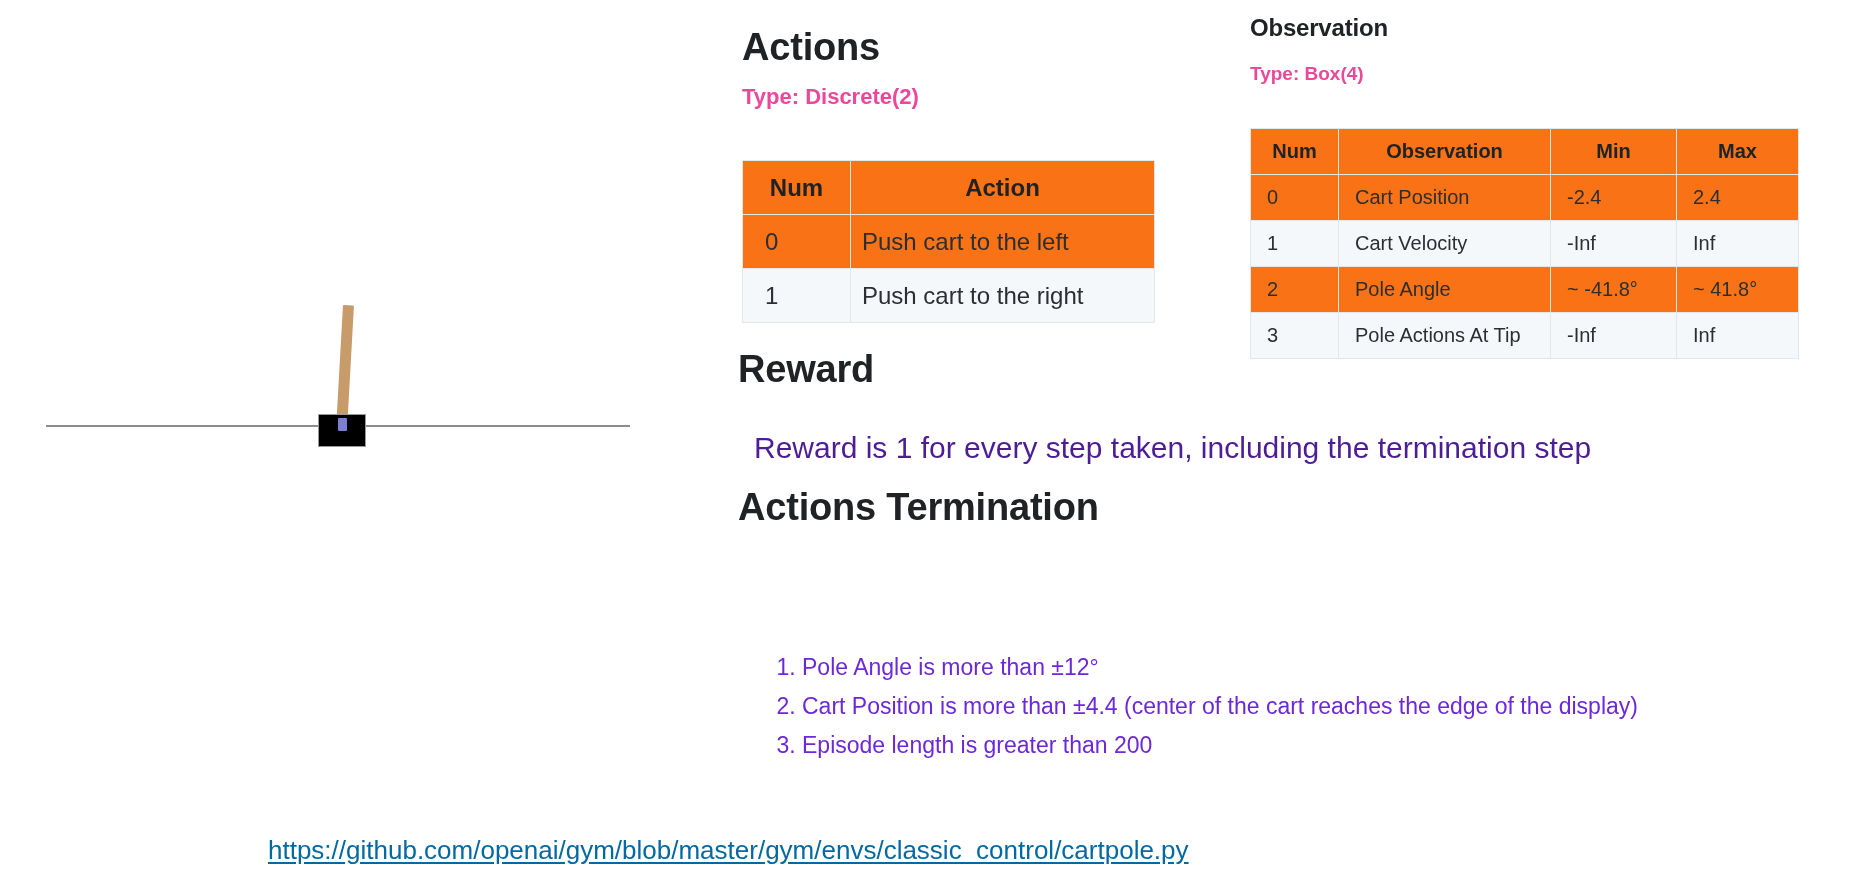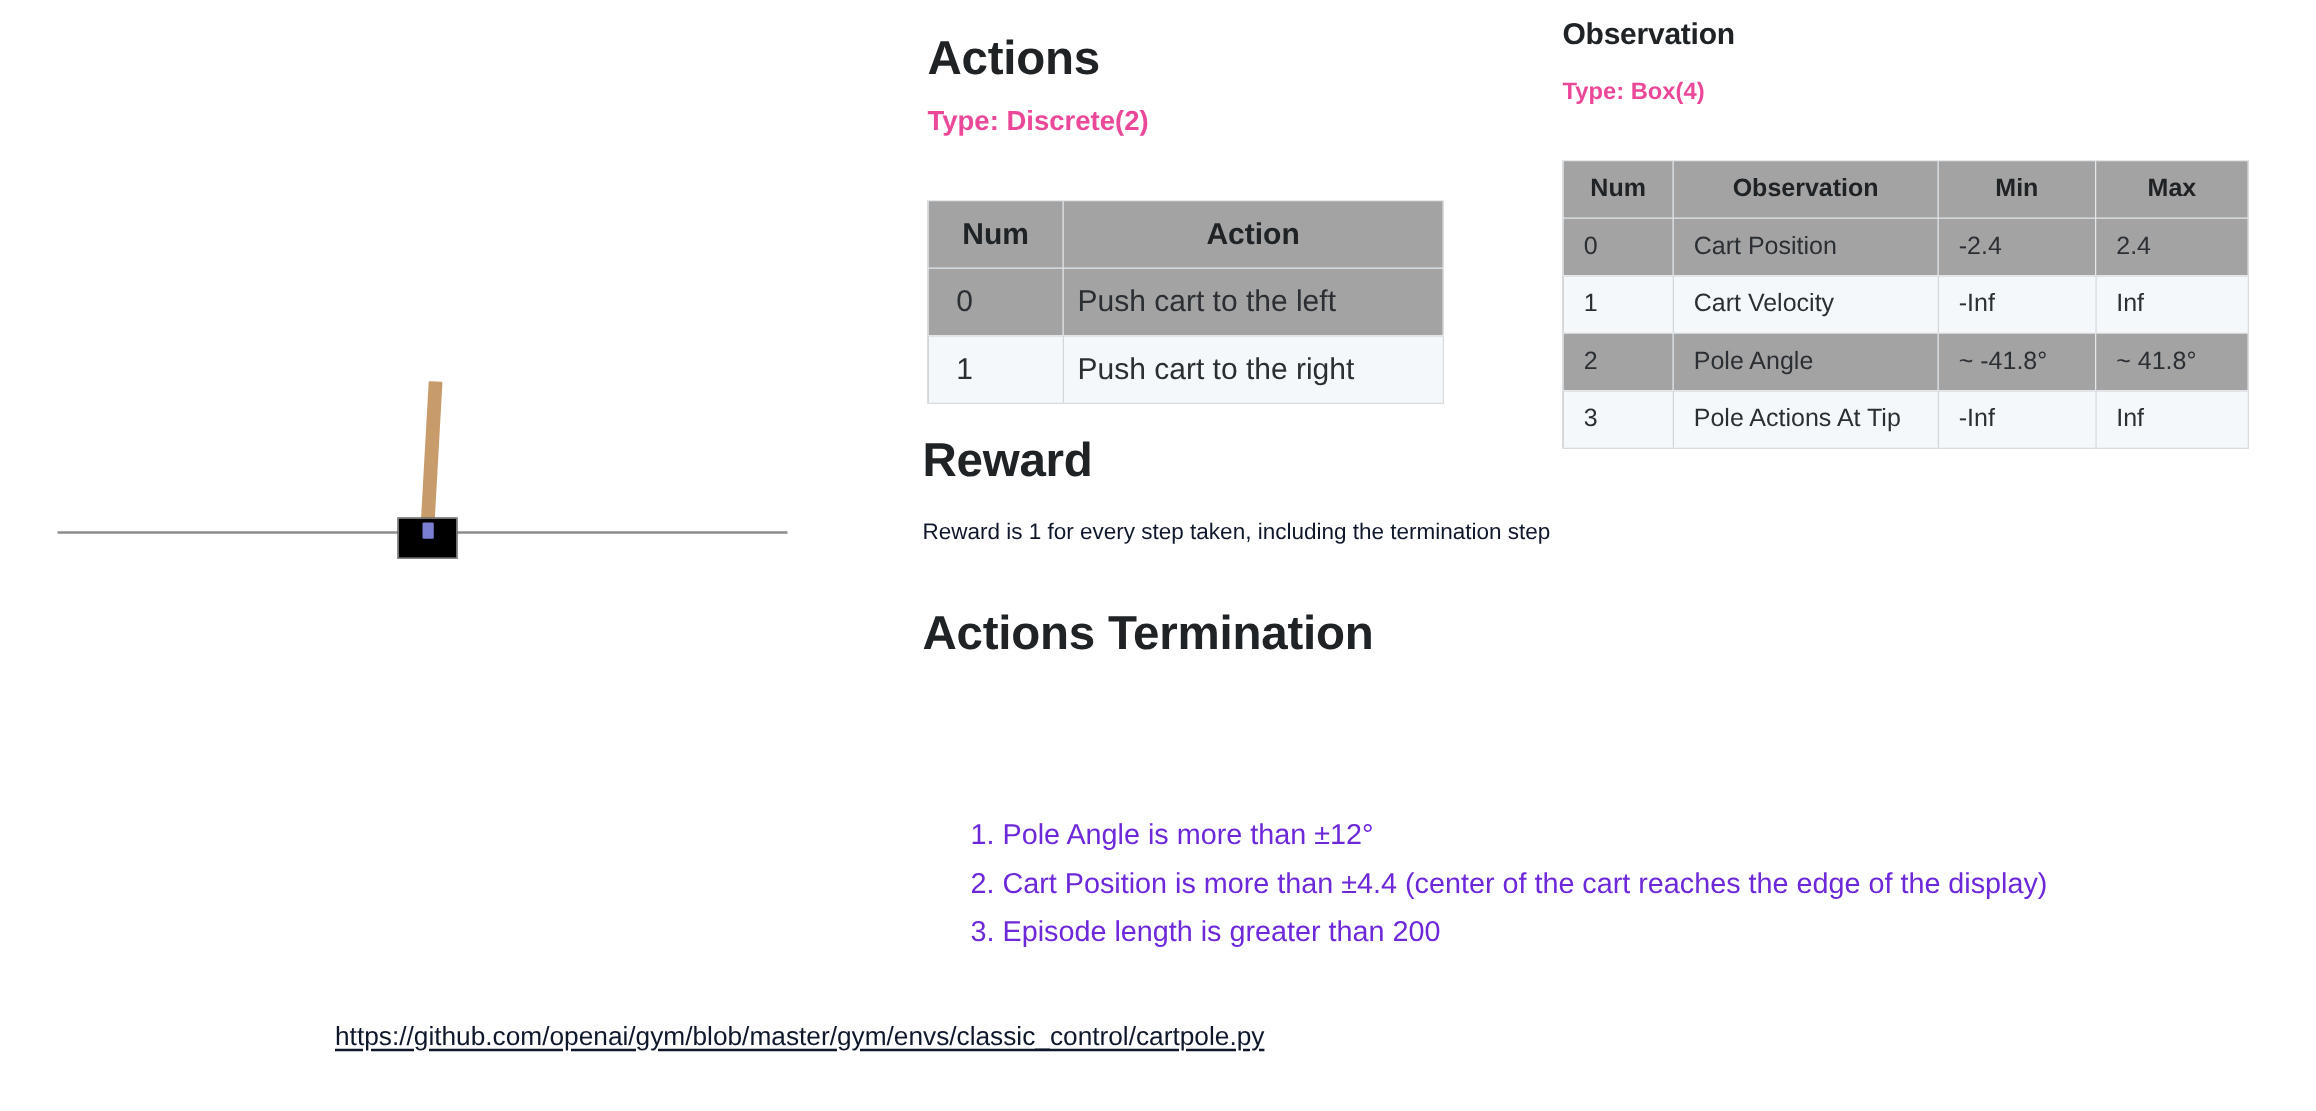--- a/index.html
+++ b/index.html
@@ -75,32 +75,32 @@
     white-space: nowrap;
   }
   .type-line {
     font-size: 22px;
     font-weight: bold;
     color: #ec4899;
     margin: 0;
     white-space: nowrap;
   }
   .body-text {
-    font-size: 18px;
+    font-size: 30px;
     font-weight: normal;
-    color: #0f172a;
-    margin: 0;
+    color: #4c1d95;
+    margin: 16px;
     white-space: nowrap;
   }
 
   
   table.spec-table {
     border-collapse: collapse;
     table-layout: fixed;
-    background: #a3a3a3;
+    background: #f97316;
   }
   table.spec-table th,
   table.spec-table td {
     border: 1px solid #e3e7ea;
     font-weight: normal;
     color: #2b2f33;
     vertical-align: middle;
     overflow: hidden;
     white-space: nowrap;
   }
@@ -178,23 +178,23 @@
     font-size: 23px;
     color: #6d28d9;
     line-height: 39px;
     white-space: nowrap;
   }
 
   
   #source-link {
     position: absolute;
     left: 268px;
-    top: 818px;
-    font-size: 21px;
-    color: #0f172a;
+    top: 835px;
+    font-size: 26px;
+    color: #0369a1;
     text-decoration: underline;
     text-underline-offset: 3px;
     white-space: nowrap;
     cursor: pointer;
   }
 </style>
 </head>
 <body>
 
 <div id="cartpole-figure">

